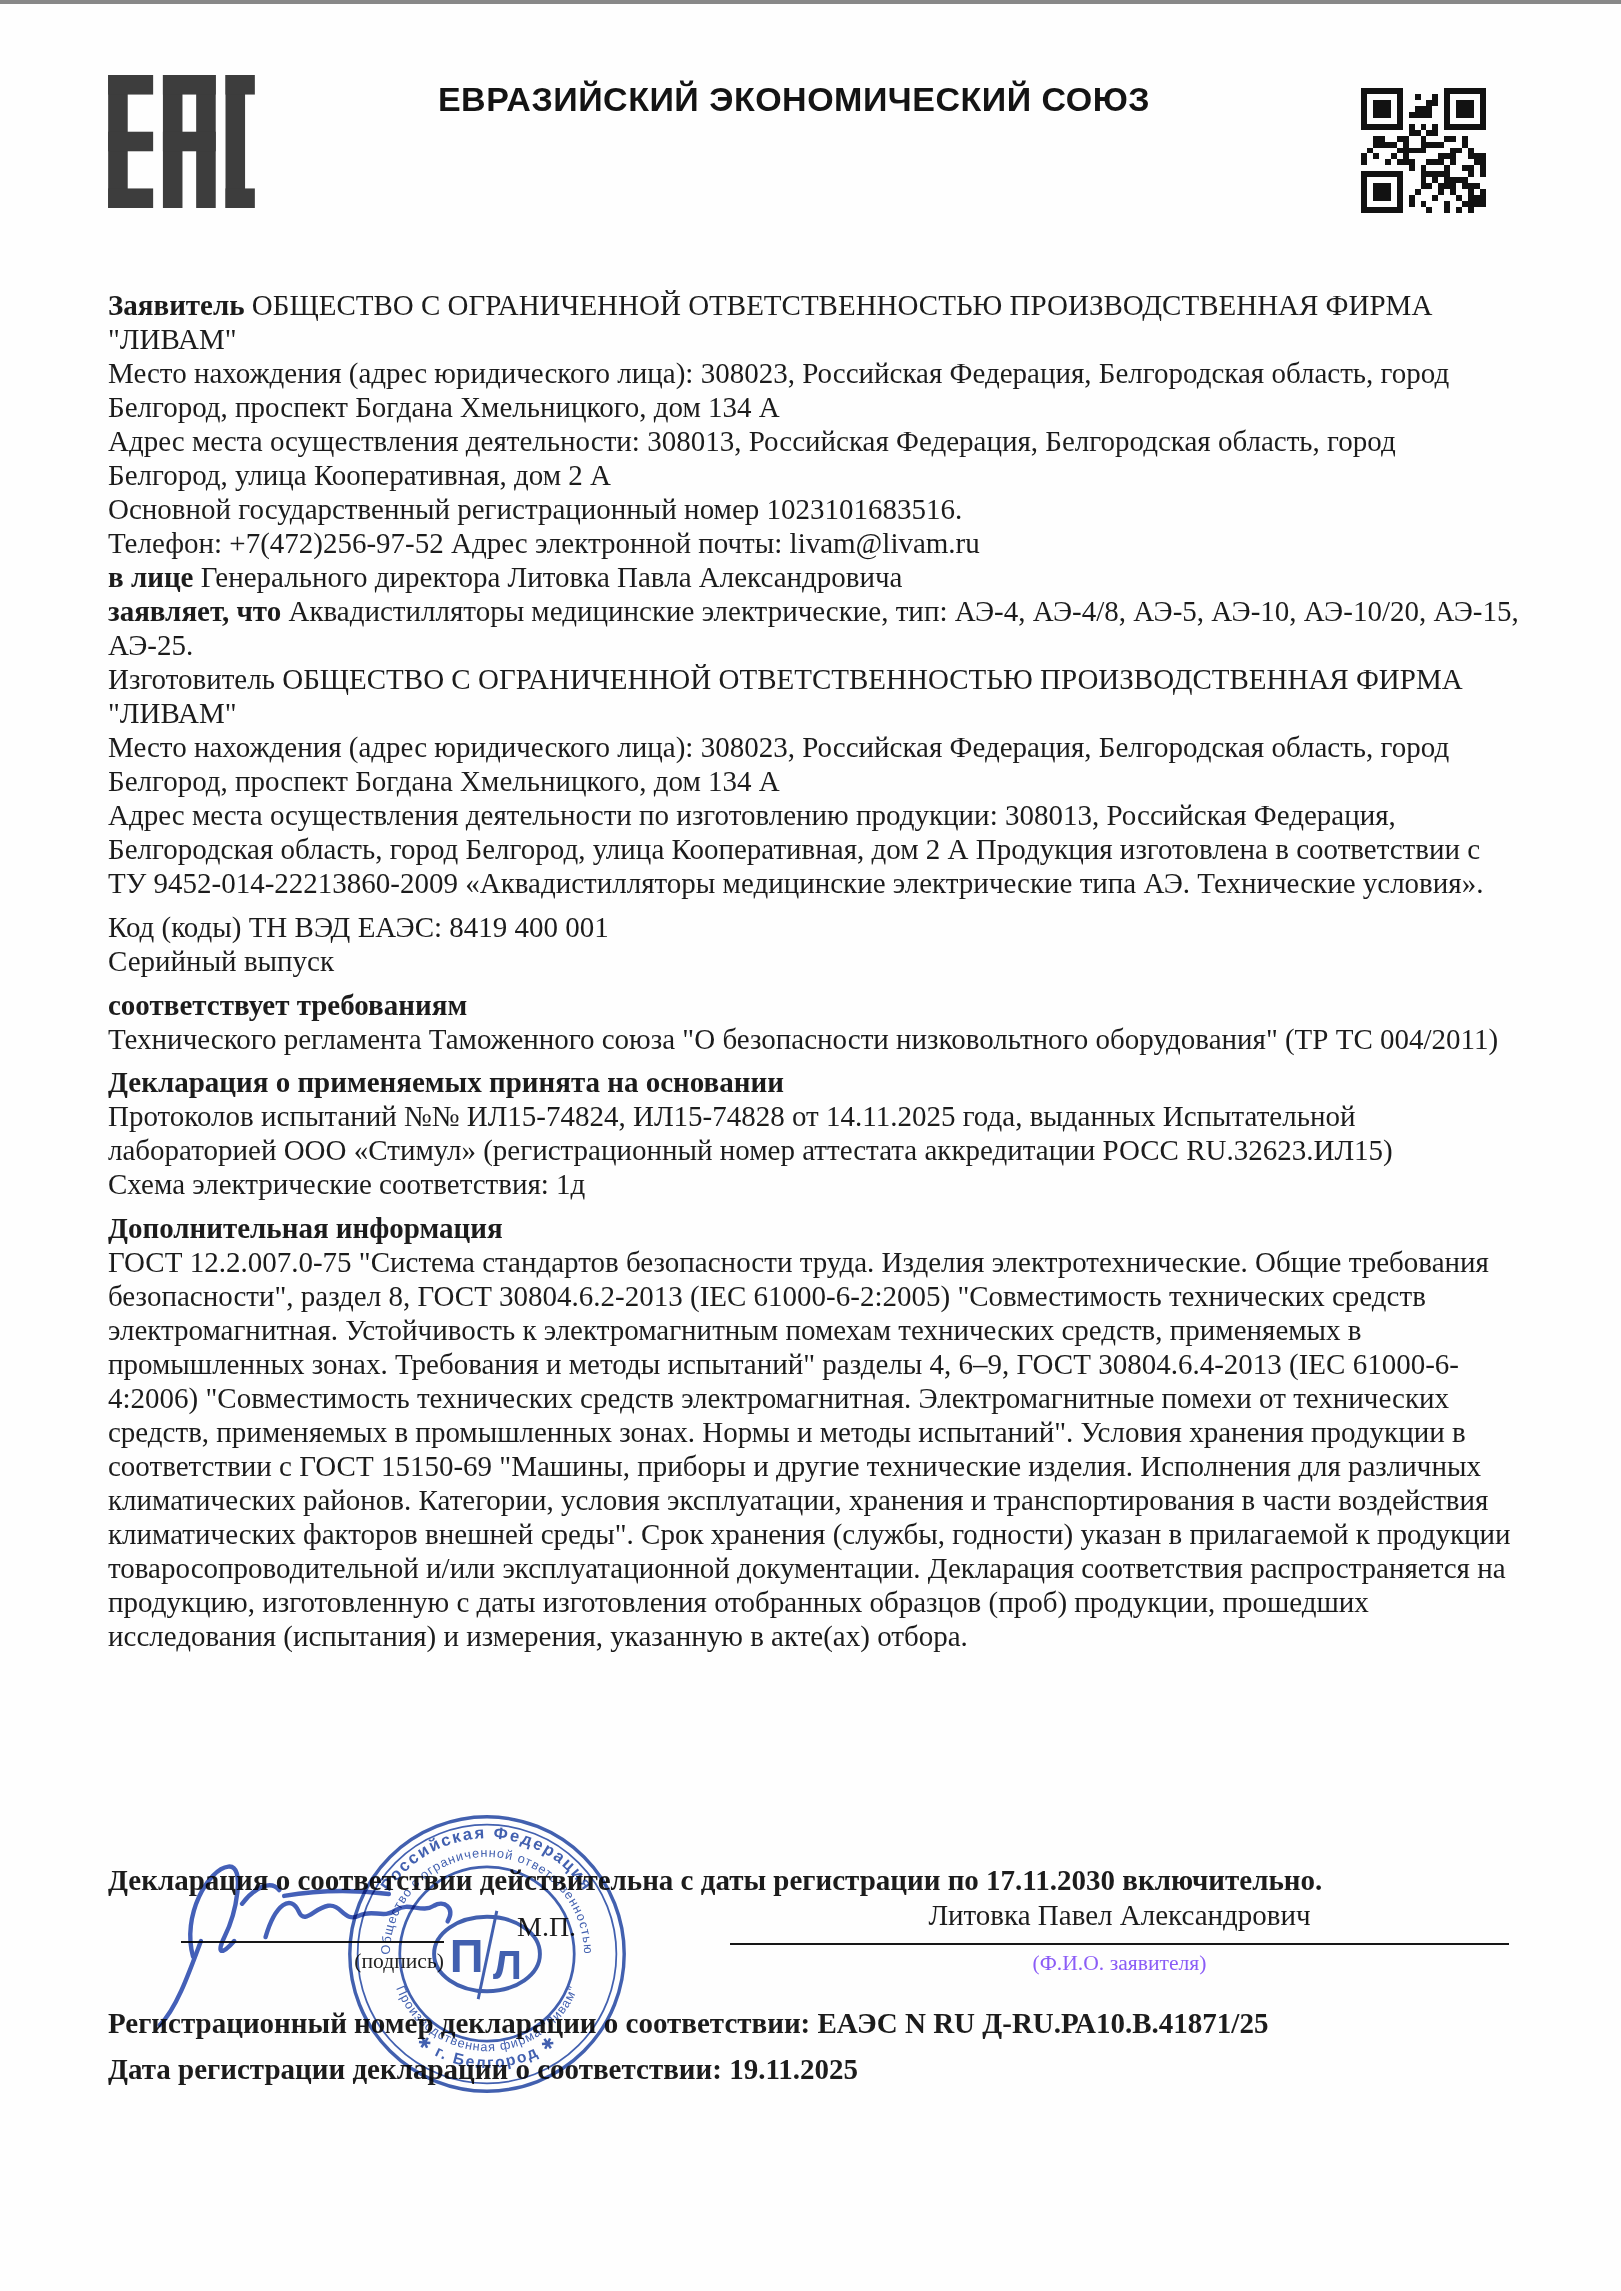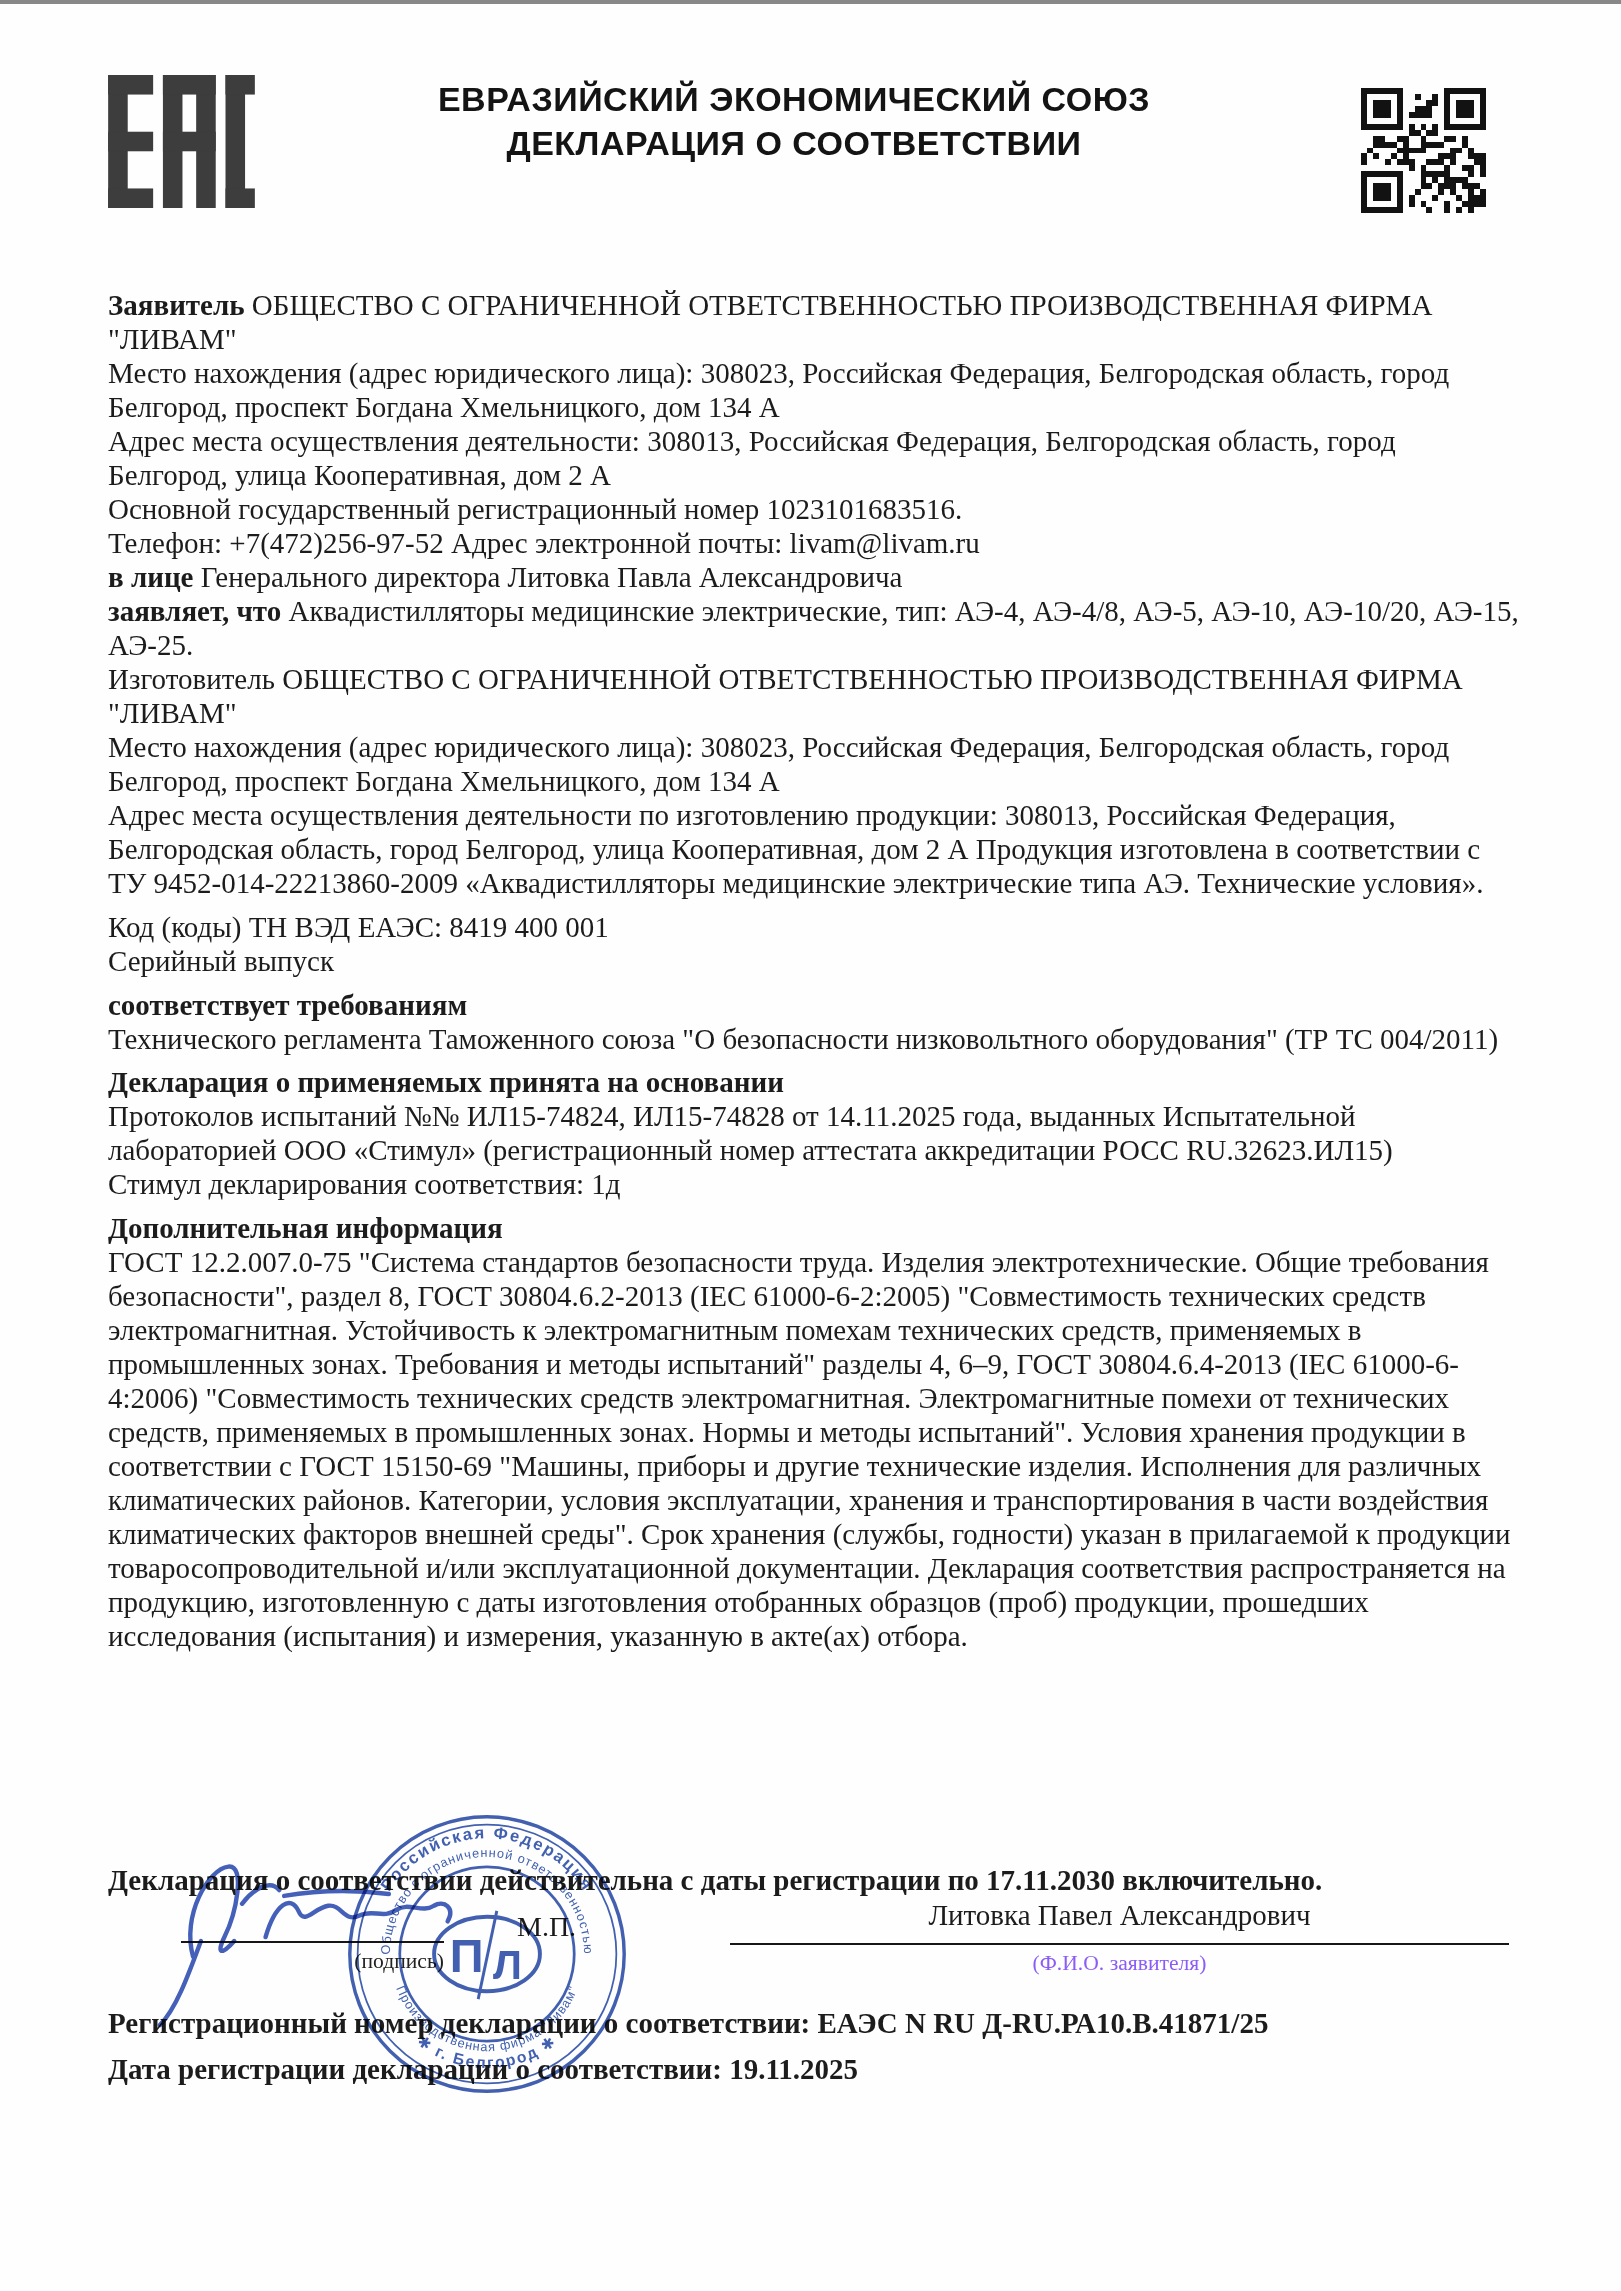--- a/index.html
+++ b/index.html
@@ -69,21 +69,20 @@
       <rect x="56" y="58" width="54" height="20"></rect>
 
       <rect x="120" y="0" width="20" height="136"></rect>
       <rect x="120" y="0" width="30" height="20"></rect>
       <rect x="120" y="116" width="30" height="20"></rect>
     </g>
   </svg>
 
   <div class="header-title">
     <div>ЕВРАЗИЙСКИЙ ЭКОНОМИЧЕСКИЙ СОЮЗ</div>
-    <div>ДЕКЛАРАЦИЯ О СООТВЕТСТВИИ</div>
   </div>
 
   <svg class="qr" id="qr" viewBox="0 0 126 126" shape-rendering="crispEdges" role="img">
       <rect x="0" y="0" width="6" height="6" fill="#121212"></rect>
       <rect x="6" y="0" width="6" height="6" fill="#121212"></rect>
       <rect x="12" y="0" width="6" height="6" fill="#121212"></rect>
       <rect x="18" y="0" width="6" height="6" fill="#121212"></rect>
       <rect x="24" y="0" width="6" height="6" fill="#121212"></rect>
       <rect x="30" y="0" width="6" height="6" fill="#121212"></rect>
       <rect x="36" y="0" width="6" height="6" fill="#121212"></rect>
@@ -306,21 +305,21 @@
     <p><b class="lead">заявляет, что </b><span>Аквадистилляторы медицинские электрические, тип: АЭ-4, АЭ-4/8, АЭ-5, АЭ-10, АЭ-10/20, АЭ-15, АЭ-25.</span></p>
     <p><span>Изготовитель ОБЩЕСТВО С ОГРАНИЧЕННОЙ ОТВЕТСТВЕННОСТЬЮ ПРОИЗВОДСТВЕННАЯ ФИРМА "ЛИВАМ"</span></p>
     <p><span>Место нахождения (адрес юридического лица): 308023, Российская Федерация, Белгородская область, город Белгород, проспект Богдана Хмельницкого, дом 134 А</span></p>
     <p><span>Адрес места осуществления деятельности по изготовлению продукции: 308013, Российская Федерация, Белгородская область, город Белгород, улица Кооперативная, дом 2 А Продукция изготовлена в соответствии с ТУ 9452-014-22213860-2009 «Аквадистилляторы медицинские электрические типа АЭ. Технические условия».</span></p>
     <p class="mt"><span>Код (коды) ТН ВЭД ЕАЭС: 8419 400 001</span></p>
     <p><span>Серийный выпуск</span></p>
     <p class="mt"><b class="lead">соответствует требованиям</b></p>
     <p><span>Технического регламента Таможенного союза "О безопасности низковольтного оборудования" (ТР ТС 004/2011)</span></p>
     <p class="mt"><b class="lead">Декларация о применяемых принята на основании</b></p>
     <p><span>Протоколов испытаний №№ ИЛ15-74824, ИЛ15-74828 от 14.11.2025 года, выданных Испытательной лабораторией ООО «Стимул» (регистрационный номер аттестата аккредитации РОСС RU.32623.ИЛ15)</span></p>
-    <p><span>Стимул декларирования соответствия: 1д</span></p>
+    <p><span>Схема электрические соответствия: 1д</span></p>
     <p class="mt"><b class="lead">Дополнительная информация</b></p>
     <p><span>ГОСТ 12.2.007.0-75 "Система стандартов безопасности труда. Изделия электротехнические. Общие требования безопасности", раздел 8, ГОСТ 30804.6.2-2013 (IEC 61000-6-2:2005) "Совместимость технических средств электромагнитная. Устойчивость к электромагнитным помехам технических средств, применяемых в промышленных зонах. Требования и методы испытаний" разделы 4, 6–9, ГОСТ 30804.6.4-2013 (IEC 61000-6-4:2006) "Совместимость технических средств электромагнитная. Электромагнитные помехи от технических средств, применяемых в промышленных зонах. Нормы и методы испытаний". Условия хранения продукции в соответствии с ГОСТ 15150-69 "Машины, приборы и другие технические изделия. Исполнения для различных климатических районов. Категории, условия эксплуатации, хранения и транспортирования в части воздействия климатических факторов внешней среды". Срок хранения (службы, годности) указан в прилагаемой к продукции товаросопроводительной и/или эксплуатационной документации. Декларация соответствия распространяется на продукцию, изготовленную с даты изготовления отобранных образцов (проб) продукции, прошедших исследования (испытания) и измерения, указанную в акте(ах) отбора.</span></p>
   </div>
 
   <div class="valid-line">Декларация о соответствии действительна с даты регистрации по 17.11.2030 включительно.</div>
 
   <div class="sig-line"></div>
   <div class="sig-caption">(подпись)</div>
   <div class="mp-label">М.П.</div>
   <div class="fio-name">Литовка Павел Александрович</div>

